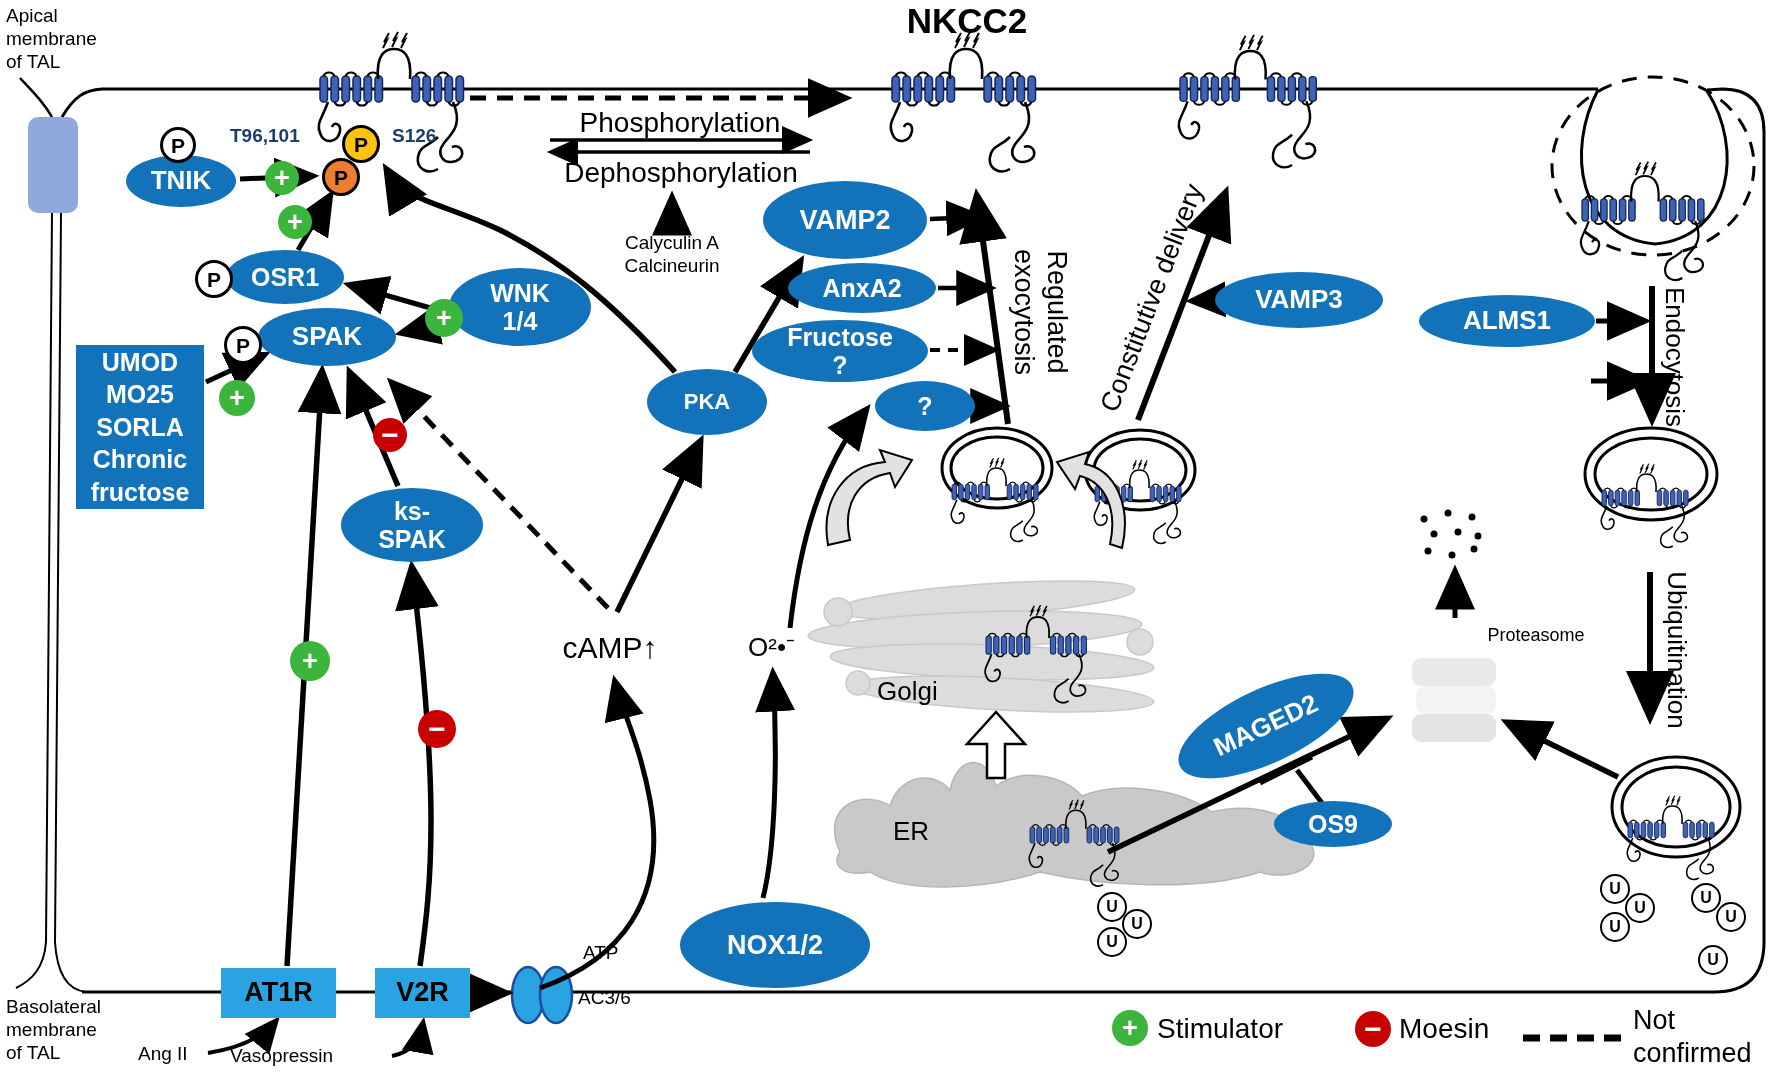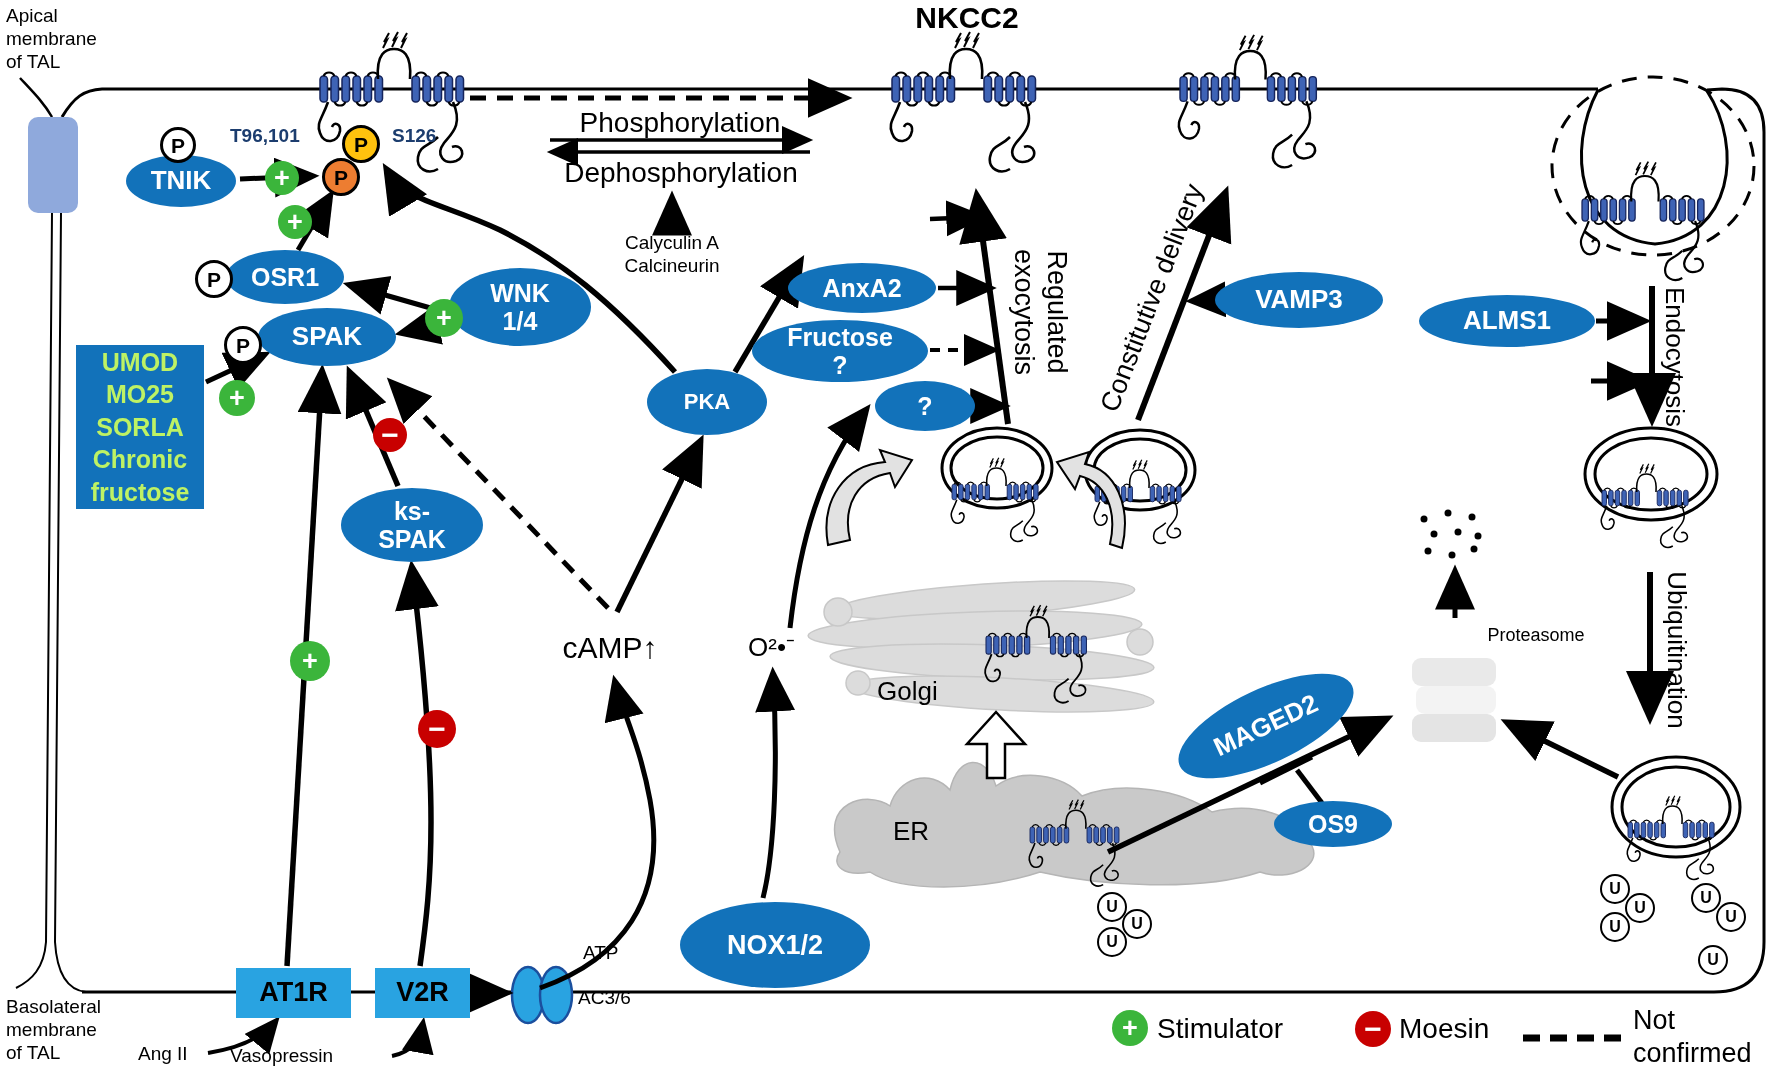--- a/index.html
+++ b/index.html
@@ -8,21 +8,21 @@
   #art{position:absolute;left:0;top:0;}
   .lbl{position:absolute;color:#000;white-space:pre-line;line-height:1.22;font-size:19px;}
   .b{font-weight:bold;}
   .navy{color:#1C3D6E;font-weight:bold;}
   .cx{transform:translateX(-50%);text-align:center;white-space:nowrap;}
   .rot90{transform:translate(-50%,-50%) rotate(90deg);text-align:center;white-space:pre-line;}
   .rotc{transform:translate(-50%,-50%) rotate(-69deg);white-space:nowrap;}
   .oval{position:absolute;background:#1272BA;color:#fff;font-weight:bold;border-radius:50%;
         display:flex;align-items:center;justify-content:center;text-align:center;
         white-space:pre-line;line-height:1.12;}
-  .box{position:absolute;background:#1272BA;color:#bef264;font-weight:bold;display:flex;
+  .box{position:absolute;background:#1272BA;color:#ffffff;font-weight:bold;display:flex;
        align-items:center;justify-content:center;text-align:center;white-space:pre-line;line-height:1.3;}
   .cyan{background:#29A3E1;color:#000;}
   .badge{position:absolute;border-radius:50%;display:flex;align-items:center;justify-content:center;
          font-weight:bold;line-height:1;}
   .plus{background:#3BB53B;color:#fff;font-size:27px;}
   .minus{background:#C80000;color:#fff;font-size:30px;}
   .pc{background:#fff;border:3px solid #000;color:#000;font-size:21px;}
   .py{background:#FFC20E;border:3px solid #000;color:#000;font-size:21px;}
   .po{background:#ED7D31;border:3px solid #000;color:#000;font-size:21px;}
   .ub{position:absolute;width:26px;height:26px;border:2.5px solid #000;border-radius:50%;
@@ -175,21 +175,21 @@
     <path d="M1108 852 L1386 719" stroke-width="5.5" marker-end="url(#ah)"></path>
     <path d="M1322 803 L1297 770" stroke-width="5"></path>
     <path d="M1260 783 L1312 757" stroke-width="5"></path>
     <path d="M474 993 L506 993" stroke-width="5" marker-end="url(#ah)"></path>
     <path d="M208 1053 C240 1048, 262 1038, 276 1021" stroke-width="4" marker-end="url(#ah)"></path>
     <path d="M392 1056 C412 1052, 420 1040, 423 1023" stroke-width="4" marker-end="url(#ah)"></path>
     <path d="M1523 1038 L1630 1038" stroke-width="7" stroke-dasharray="17 10"></path>
   </g>
 </svg>
 
-<div class="lbl b" style="left:967px;top:0px;font-size:30px;transform:translateX(-50%);white-space:nowrap;">NKCC2</div>
+<div class="lbl b" style="left:967px;top:0px;font-size:35px;transform:translateX(-50%);white-space:nowrap;">NKCC2</div>
 <div class="lbl" style="left:6px;top:4px;">Apical
 membrane
 of TAL</div>
 <div class="lbl" style="left:6px;top:995px;">Basolateral
 membrane
 of TAL</div>
 <div class="lbl cx" style="left:680px;top:106px;font-size:28px;">Phosphorylation</div>
 <div class="lbl cx" style="left:681px;top:156px;font-size:28px;">Dephosphorylation</div>
 <div class="lbl cx" style="left:672px;top:231px;white-space:pre-line;">Calyculin A
 Calcineurin</div>
@@ -218,36 +218,37 @@
 confirmed</div>
 
 <div class="oval" style="left:126px;top:155px;width:110px;height:52px;font-size:26px;">TNIK</div>
 <div class="oval" style="left:226px;top:250px;width:118px;height:54px;font-size:25px;">OSR1</div>
 <div class="oval" style="left:258px;top:308px;width:138px;height:58px;font-size:26px;">SPAK</div>
 <div class="oval" style="left:449px;top:268px;width:142px;height:78px;font-size:25px;">WNK
 1/4</div>
 <div class="oval" style="left:341px;top:488px;width:142px;height:74px;font-size:25px;">ks-
 SPAK</div>
 <div class="oval" style="left:647px;top:369px;width:120px;height:66px;font-size:22px;">PKA</div>
+<div class="oval" style="left:763px;top:181px;width:164px;height:78px;font-size:27px;">VAMP2</div>
 <div class="oval" style="left:788px;top:263px;width:148px;height:50px;font-size:25px;">AnxA2</div>
 <div class="oval" style="left:752px;top:320px;width:176px;height:62px;font-size:25px;">Fructose
 ?</div>
 <div class="oval" style="left:875px;top:381px;width:100px;height:50px;font-size:25px;">?</div>
 <div class="oval" style="left:1215px;top:272px;width:168px;height:56px;font-size:26px;">VAMP3</div>
 <div class="oval" style="left:1419px;top:295px;width:176px;height:52px;font-size:26px;">ALMS1</div>
 <div class="oval" style="left:1171px;top:689px;width:190px;height:74px;font-size:26px;transform:rotate(-25deg);">MAGED2</div>
 <div class="oval" style="left:1274px;top:801px;width:118px;height:46px;font-size:25px;">OS9</div>
 <div class="oval" style="left:680px;top:902px;width:190px;height:86px;font-size:27px;">NOX1/2</div>
 
 <div class="box" style="left:76px;top:345px;width:128px;height:164px;font-size:25px;">UMOD
 MO25
 SORLA
 Chronic
 fructose</div>
-<div class="box cyan" style="left:236px;top:968px;width:115px;height:50px;font-size:27px;">AT1R</div>
+<div class="box cyan" style="left:221px;top:968px;width:115px;height:50px;font-size:27px;">AT1R</div>
 <div class="box cyan" style="left:375px;top:968px;width:95px;height:50px;font-size:27px;">V2R</div>
 
 <div class="badge pc" style="left:160px;top:127px;width:30px;height:30px;">P</div>
 <div class="badge pc" style="left:195px;top:260px;width:32px;height:32px;">P</div>
 <div class="badge pc" style="left:224px;top:326px;width:32px;height:32px;">P</div>
 <div class="badge po" style="left:322px;top:158px;width:32px;height:32px;">P</div>
 <div class="badge py" style="left:342px;top:125px;width:32px;height:32px;">P</div>
 
 <div class="badge plus" style="left:265px;top:161px;width:34px;height:34px;">+</div>
 <div class="badge plus" style="left:278px;top:205px;width:34px;height:34px;">+</div>

